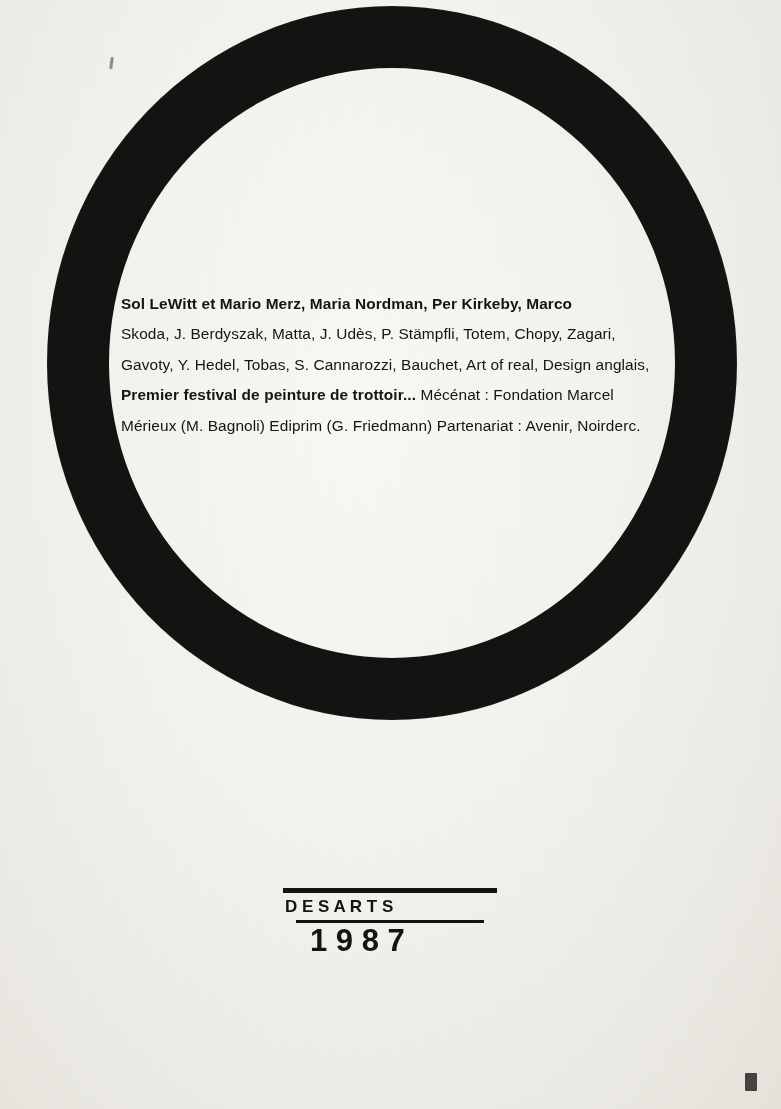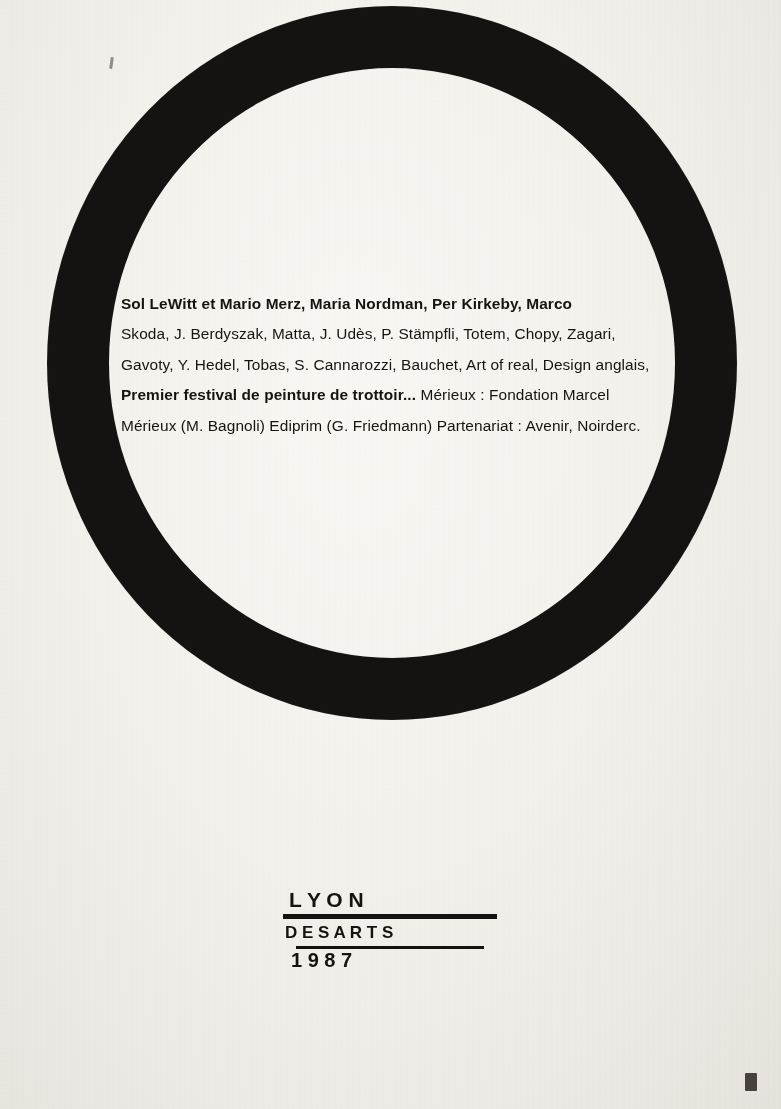--- a/index.html
+++ b/index.html
@@ -121,22 +121,23 @@
   }
   .row-octobre {
     font-size: 25px;
     padding: 4px 2px 3px 2px;
   }
   .row-desarts {
     font-size: 17px;
     padding: 4px 2px 3px 2px;
   }
   .row-1987 {
-    font-size: 20px;
+    font-size: 31px;
     padding: 0 8px 0 8px;
+    margin-left: 19px;
   }
   .rule-short {
     height: 2.5px;
     background: #151311;
     width: 88%;
     margin-left: 6%;
   }
 
   
   .stamp {
@@ -166,31 +167,28 @@
     <p>
       <span class="b">Sol LeWitt et Mario Merz, Maria Nordman, Per Kirkeby, Marco</span>
     </p>
     <p>
       <span>Skoda, J. Berdyszak, Matta, J. Udès, P. Stämpfli, Totem, Chopy, Zagari,</span>
     </p>
     <p>
       <span>Gavoty, Y. Hedel, Tobas, S. Cannarozzi, Bauchet, Art of real, Design anglais,</span>
     </p>
     <p>
-      <span class="b">Premier festival de peinture de trottoir...</span><span> Mérieux : Fondation Marcel</span>
+      <span class="b">Premier festival de peinture de trottoir...</span><span> Mécénat : Fondation Marcel</span>
     </p>
     <p>
       <span>Mérieux (M. Bagnoli) Ediprim (G. Friedmann) Partenariat : Avenir, Noirderc.</span>
     </p>
   </div>
 
   <div class="logo">
-    <div class="logo-row row-lyon">
-      <span>L  Y  O  N</span>
-    </div>
     <div class="rule"></div>
     <div class="rule"></div>
     <div class="logo-row row-desarts">
       <span>D E S A R T S</span>
     </div>
     <div class="rule-short"></div>
     <div class="logo-row row-1987">
       <span>1  9  8  7</span>
     </div>
   </div>

